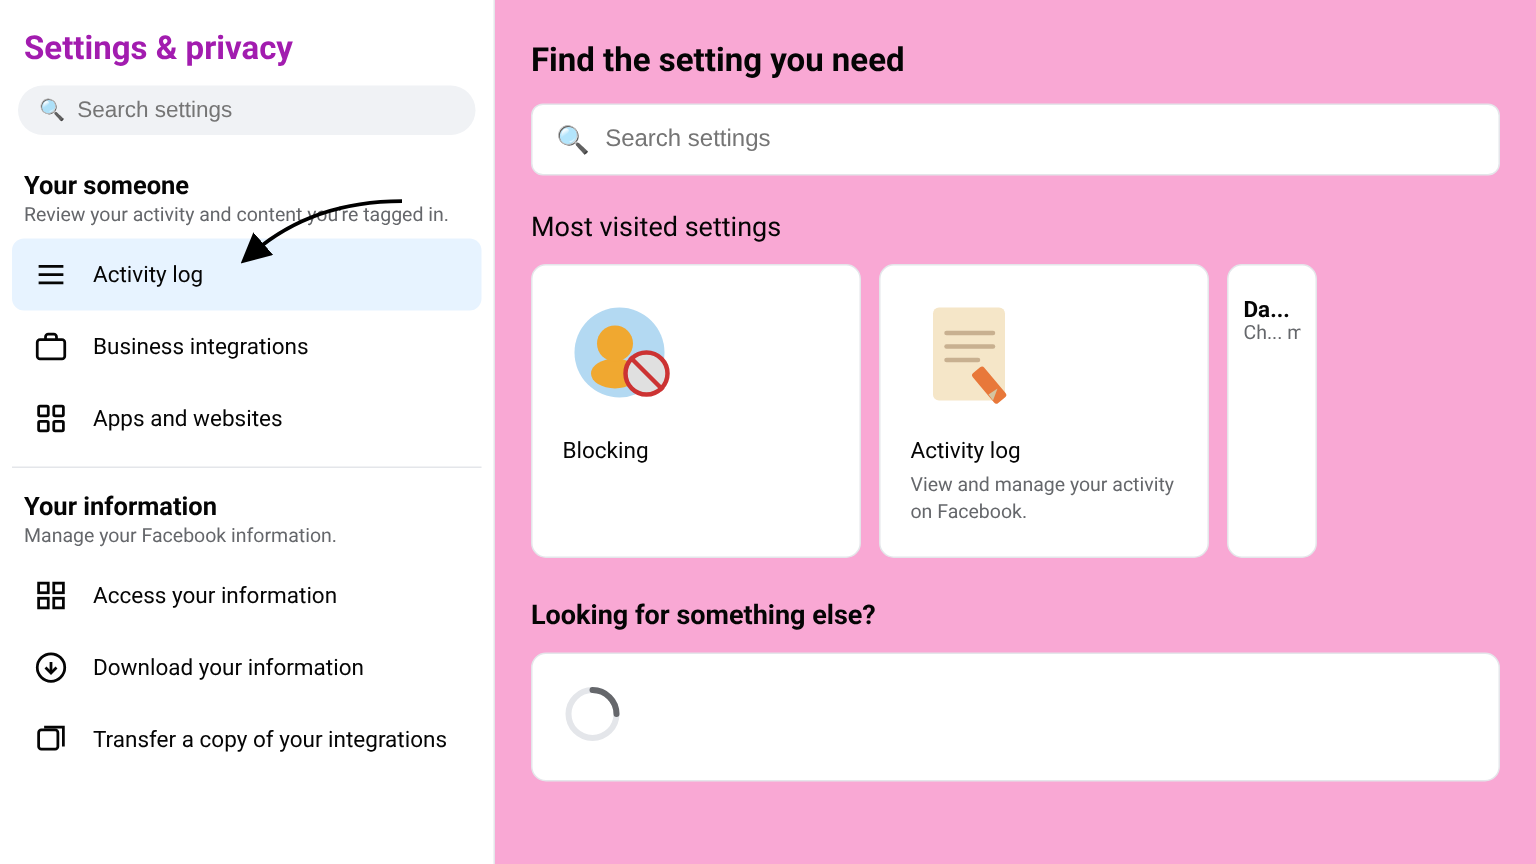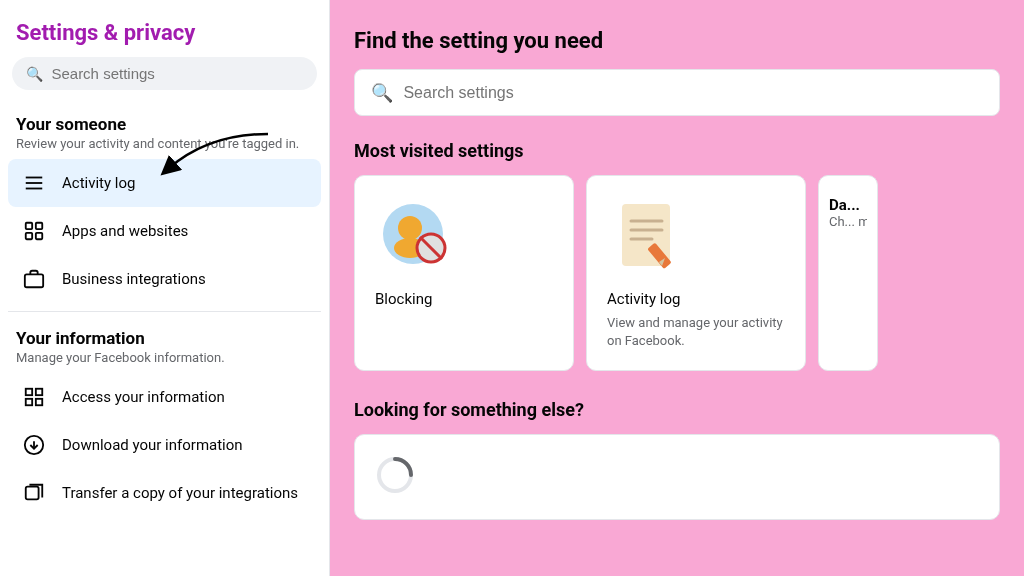--- a/index.html
+++ b/index.html
@@ -126,21 +126,21 @@
     .main-search input {
       background: transparent;
       border: none;
       outline: none;
       font-size: 16px;
       color: #65676b;
       width: 100%;
     }
     .most-visited-title {
       font-size: 18px;
-      font-weight: 700;
+      font-weight: 400;
       color: #050505;
       margin-bottom: 14px;
     }
     .cards-row {
       display: flex;
       gap: 12px;
       margin-bottom: 28px;
       overflow: hidden;
     }
     .card {
@@ -223,37 +223,37 @@
         <marker id="arrowhead" markerWidth="8" markerHeight="8" refX="4" refY="4" orient="auto">
           <path d="M 0 0 L 8 4 L 0 8 Z" fill="#000"></path>
         </marker>
       </defs>
     </svg>
   </div>
 
   <div class="sidebar-item">
     <div class="item-icon">
       <svg width="22" height="22" viewBox="0 0 24 24" fill="none" stroke="#050505" stroke-width="2">
+          <rect x="2" y="7" width="20" height="14" rx="2"></rect>
+          <path d="M16 7V5a2 2 0 0 0-2-2h-4a2 2 0 0 0-2 2v2"></path>
+        </svg>
+    </div>
+    <span class="item-text">Business integrations</span>
+  </div>
+
+  <div class="sidebar-item">
+    <div class="item-icon">
+      <svg width="22" height="22" viewBox="0 0 24 24" fill="none" stroke="#050505" stroke-width="2">
           <rect x="3" y="3" width="7" height="7" rx="1"></rect>
           <rect x="14" y="3" width="7" height="7" rx="1"></rect>
           <rect x="3" y="14" width="7" height="7" rx="1"></rect>
           <rect x="14" y="14" width="7" height="7" rx="1"></rect>
         </svg>
     </div>
     <span class="item-text">Apps and websites</span>
-  </div>
-
-  <div class="sidebar-item">
-    <div class="item-icon">
-      <svg width="22" height="22" viewBox="0 0 24 24" fill="none" stroke="#050505" stroke-width="2">
-          <rect x="2" y="7" width="20" height="14" rx="2"></rect>
-          <path d="M16 7V5a2 2 0 0 0-2-2h-4a2 2 0 0 0-2 2v2"></path>
-        </svg>
-    </div>
-    <span class="item-text">Business integrations</span>
   </div>
 
 
   <div class="divider"></div>
 
   <div class="section-header">Your information</div>
   <div class="section-subtitle">Manage your Facebook information.</div>
 
   <div class="sidebar-item">
     <div class="item-icon">

